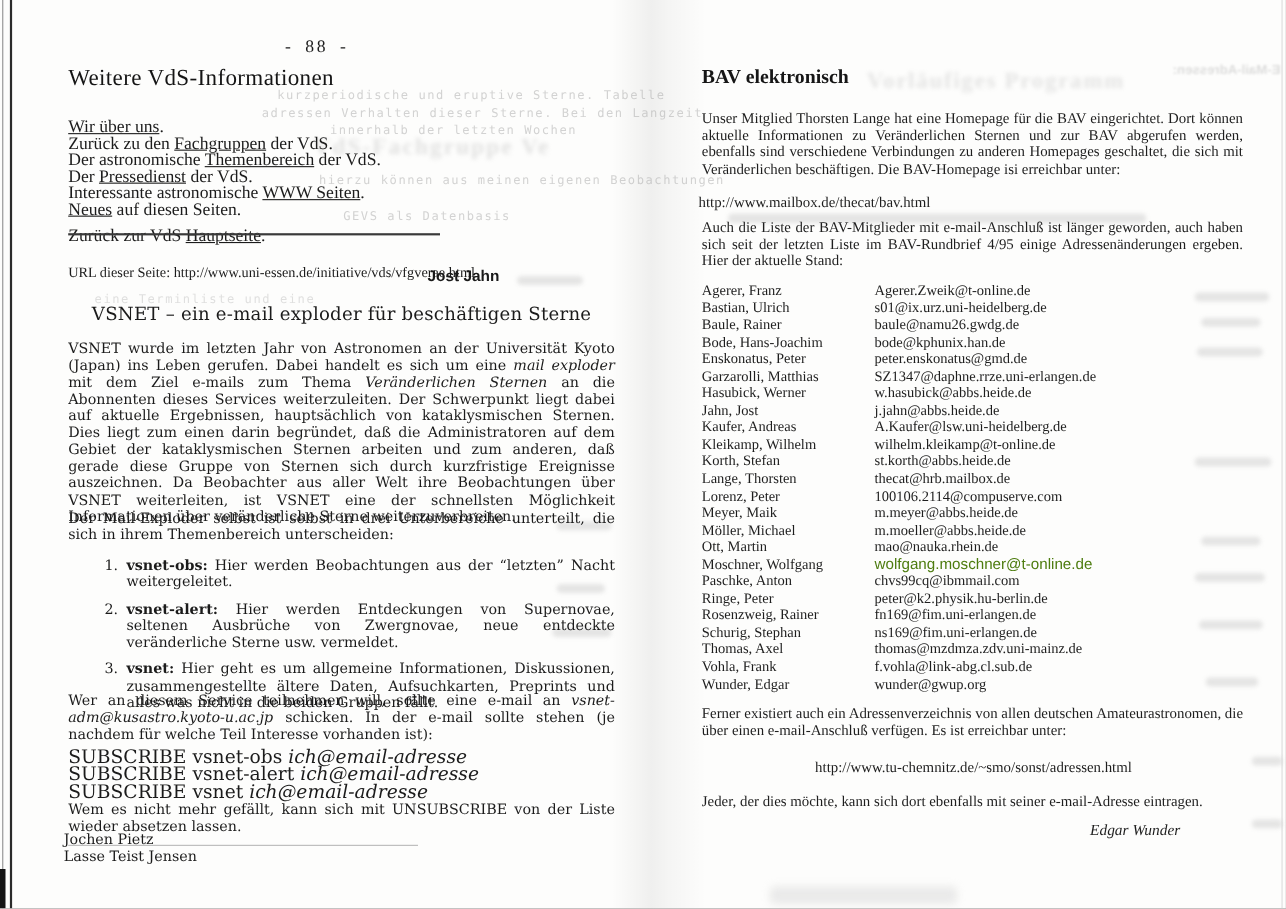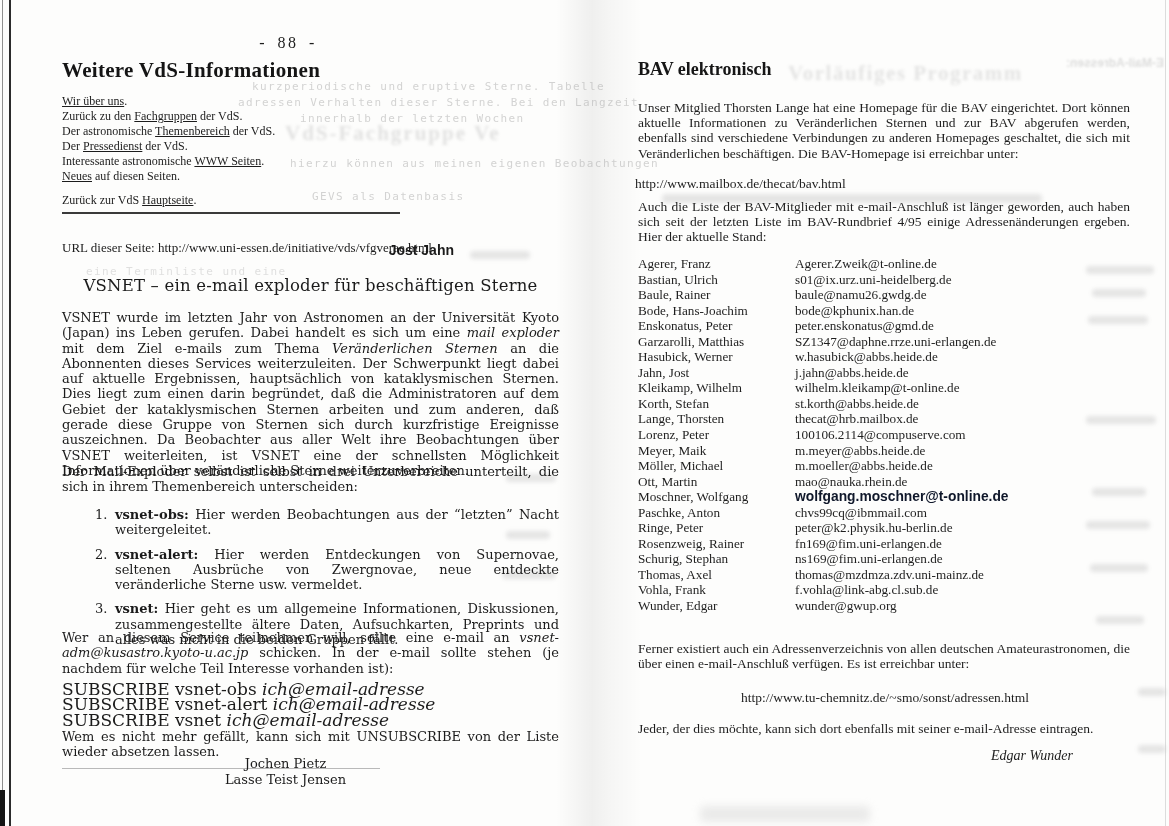--- a/index.html
+++ b/index.html
@@ -14,56 +14,56 @@
   .edge-right{position:absolute;right:3px;top:0;width:1px;height:100%;background:#dcdcdc;}
   .fold{position:absolute;left:556px;top:0;width:86px;height:100%;
     background:linear-gradient(90deg,rgba(0,0,0,0) 0%,rgba(0,0,0,0.055) 42%,rgba(0,0,0,0.03) 62%,rgba(0,0,0,0) 100%);}
   
   .page{position:absolute;top:0;height:826px;}
   .page-left{left:58px;width:505px;}
   .page-right{left:635px;width:500px;}
   .abs{position:absolute;}
   .pagenum{font-size:16px;letter-spacing:2.5px;word-spacing:4px;color:#1d1d1d;}
   
-  .lp-title{top:58px;left:4px;font-size:21px;font-weight:bold;letter-spacing:.3px;color:#151515;}
-  .lp-links{top:94px;left:4px;font-size:12px;line-height:15px;color:#1c1c1c;}
+  .lp-title{top:58px;left:4px;font-size:21px;font-weight:normal;letter-spacing:.3px;color:#151515;}
+  .lp-links{top:108px;left:4px;font-size:16px;line-height:15px;color:#1c1c1c;}
   .lp-links .row{white-space:nowrap;}
   .u{text-decoration:underline;}
   .lp-home{margin-top:9px;}
   .lp-rule{top:212px;left:4px;width:338px;height:2px;background:#3a3a3a;}
   .lp-url{top:220px;left:4px;font-size:13px;color:#1c1c1c;margin-top:20px;}
   .lp-author{top:242px;left:0;width:396px;text-align:right;font-family:"Liberation Sans",sans-serif;
     font-weight:bold;font-size:14px;color:#1a1a1a;}
   .article{font-family:"DejaVu Serif",serif;color:#1b1b1b;}
   .art-title{top:276px;left:0;width:505px;text-align:center;font-size:16.5px;letter-spacing:.2px;}
   .art-p{left:4px;width:497px;text-align:justify;font-size:13px;line-height:15.3px;}
   .art-p1{top:310px;}
   .art-p2{top:464px;}
   .art-list{top:507px;left:4px;width:497px;font-size:13px;line-height:15.3px;}
   .li{position:relative;padding-left:53px;margin-bottom:9px;text-align:justify;}
   .li .num{position:absolute;left:33px;}
   .b{font-weight:bold;}
   .i{font-style:italic;}
   .art-p3{top:630px;}
   .art-sub{top:682px;left:4px;font-size:17px;line-height:15.3px;}
   .art-close{top:729px;}
-  .lp-sign{top:756px;left:0;width:455px;text-align:center;font-size:13px;line-height:15.8px;}
+  .lp-sign{top:756px;left:0;width:455px;text-align:left;font-size:13px;line-height:15.8px;}
   .faint-rule{top:768px;left:4px;width:318px;height:1px;background:#b9b9b9;}
   
   .rp{font-size:13.5px;line-height:15.2px;color:#1e1e1e;}
   .rp-title{top:62px;left:3px;font-size:18px;font-weight:bold;color:#161616;}
   .rp-p{left:3px;width:492px;text-align:justify;}
   .rp-p1{top:100px;}
   .rp-url1{top:176px;left:0;width:500px;}
   .rp-p2{top:199px;}
   .members{top:256px;left:3px;width:492px;font-size:13.2px;line-height:15.55px;}
   .m-row{display:flex;white-space:nowrap;align-items:center;}
   .m-name{width:157px;flex:0 0 157px;}
   .m-email{flex:1;}
-  .m-email.inserted{font-family:"Liberation Sans",sans-serif;font-weight:bold;font-size:13.8px;color:#0f172a;}
+  .m-email.inserted{font-family:"Liberation Sans",sans-serif;font-weight:normal;font-size:13.8px;color:#4d7c0f;}
   .rp-p3{top:641px;}
   .rp-url2{top:690px;left:0;width:500px;text-align:center;}
   .rp-p4{top:721px;}
   .rp-author{top:748px;left:0;width:438px;text-align:right;font-style:italic;font-size:14px;}
   
   .ghost{position:absolute;color:#a9a9a9;opacity:.5;filter:blur(.7px);white-space:nowrap;
     font-family:"DejaVu Sans Mono",monospace;font-size:11px;letter-spacing:1.4px;}
   .gl1{top:80px;left:252px;}
   .gl2{top:96px;left:238px;}
   .gl3{top:112px;left:300px;}
@@ -216,20 +216,24 @@
         </div>
       <div class="m-row">
           <span class="m-name">Hasubick, Werner</span>
           <span class="m-email">w.hasubick@abbs.heide.de</span>
         </div>
       <div class="m-row">
           <span class="m-name">Jahn, Jost</span>
           <span class="m-email">j.jahn@abbs.heide.de</span>
         </div>
       <div class="m-row">
+          <span class="m-name">Kaufer, Andreas</span>
+          <span class="m-email">A.Kaufer@lsw.uni-heidelberg.de</span>
+        </div>
+      <div class="m-row">
           <span class="m-name">Kleikamp, Wilhelm</span>
           <span class="m-email">wilhelm.kleikamp@t-online.de</span>
         </div>
       <div class="m-row">
           <span class="m-name">Korth, Stefan</span>
           <span class="m-email">st.korth@abbs.heide.de</span>
         </div>
       <div class="m-row">
           <span class="m-name">Lange, Thorsten</span>
           <span class="m-email">thecat@hrb.mailbox.de</span>

